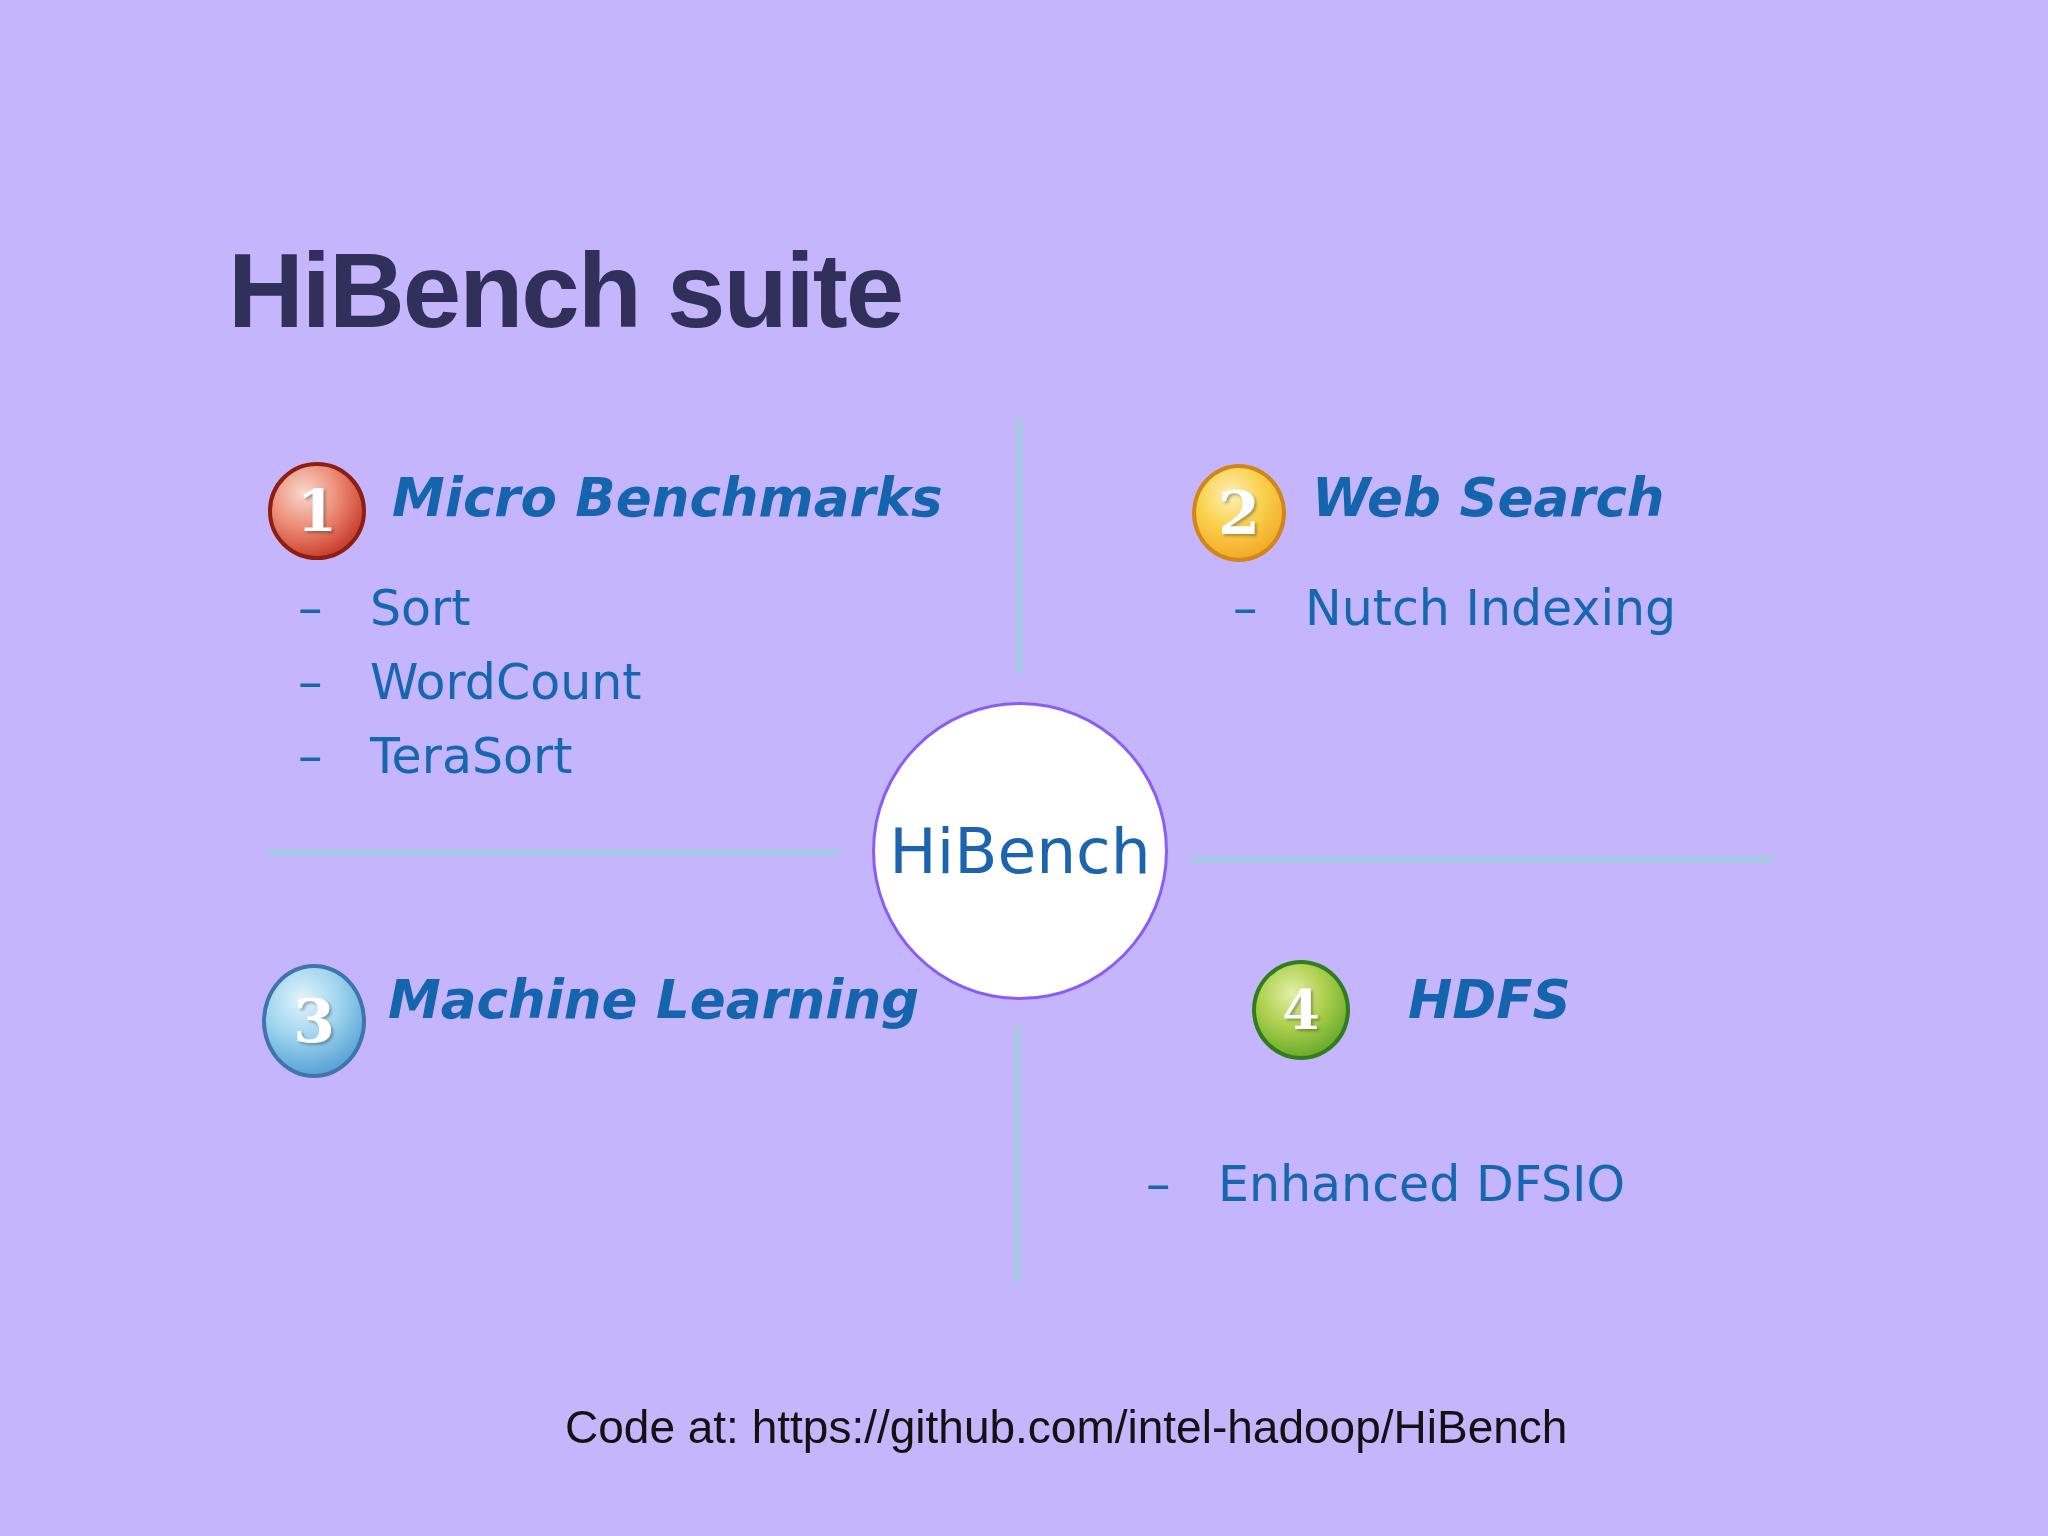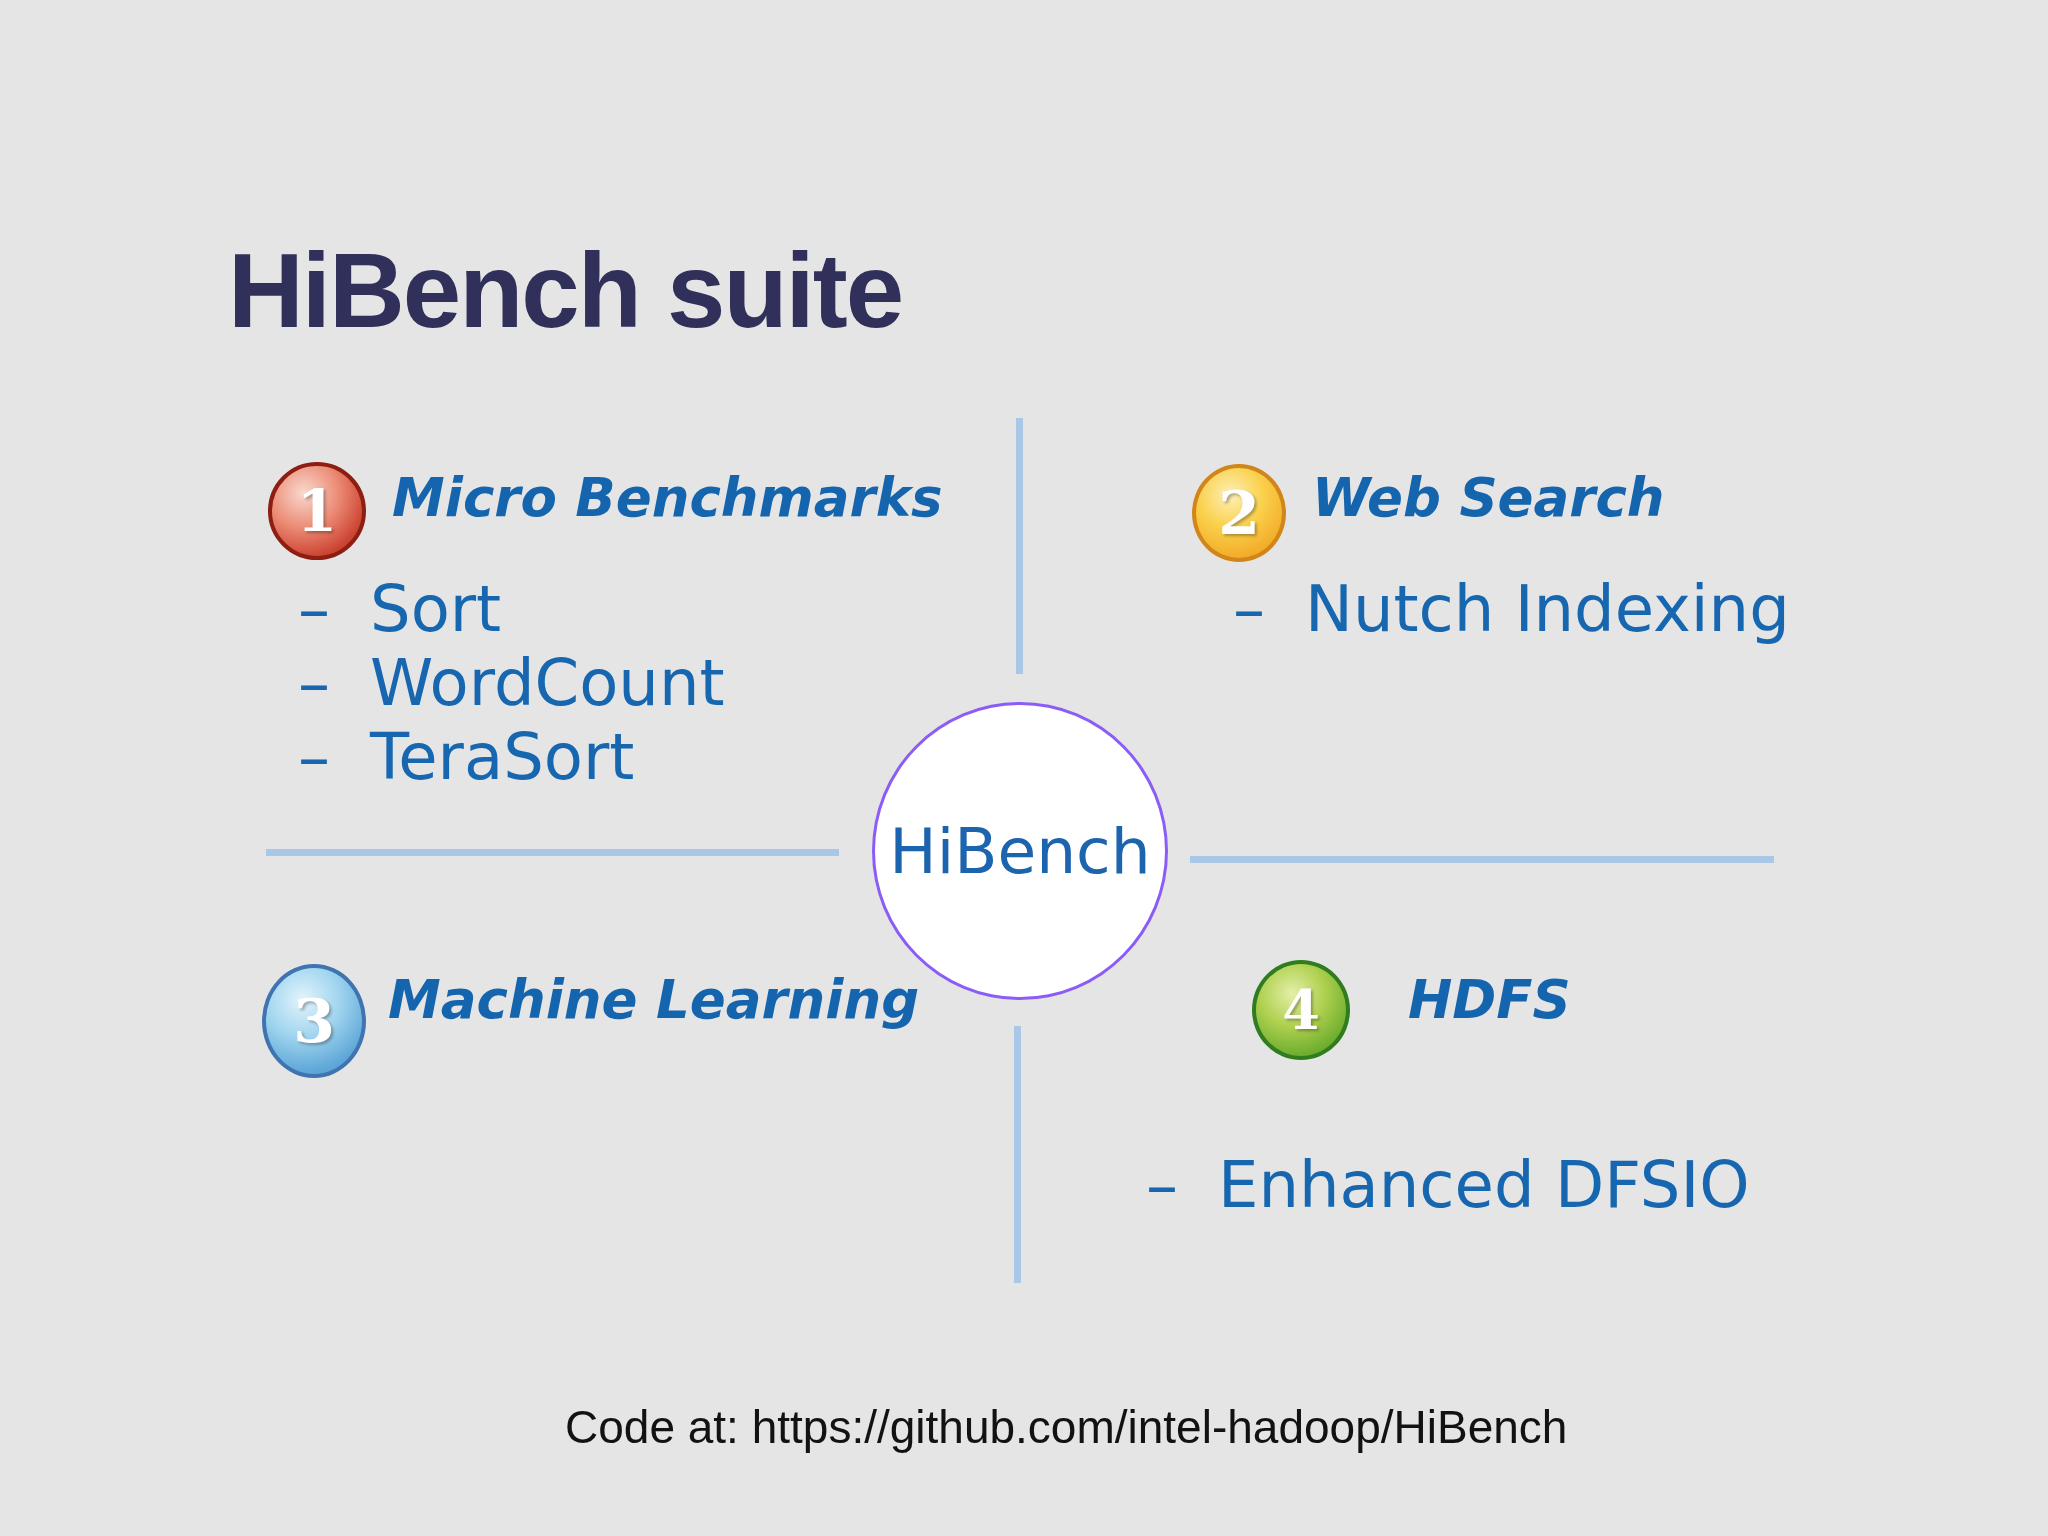--- a/index.html
+++ b/index.html
@@ -1,21 +1,21 @@
 <!DOCTYPE html>
 <html><head>
 <meta charset="utf-8">
 <title>HiBench suite</title>
 <style>
   html, body { margin: 0; padding: 0; background: #ffffff; }
   .slide {
     position: relative;
     width: 2048px;
     height: 1536px;
-    background: #e5e5e5;
+    background: #c4b5fd;
     overflow: hidden;
     font-family: "DejaVu Sans", sans-serif;
   }
 
   
   .title {
     position: absolute;
     left: 228px;
     top: 163px;
     font-family: "Liberation Sans", sans-serif;
@@ -112,21 +112,21 @@
   .qheader-4 { left: 1408px; top: 970px; }
 
   
   .items { position: absolute; }
   .items-1 { left: 298px;  top: 572px; }
   .items-2 { left: 1217px; top: 572px; margin-left: 16px; }
   .items-3 { left: 280px;  top: 1090px; }
   .items-4 { left: 1146px; top: 1148px; }
   .item {
     line-height: 74px;
-    font-size: 64px;
+    font-size: 49px;
     color: #1767B0;
     white-space: nowrap;
   }
   .item .dash { display: inline-block; width: 72px; }
 
   
   .footer {
     position: absolute;
     left: 565px;
     top: 1400px;

